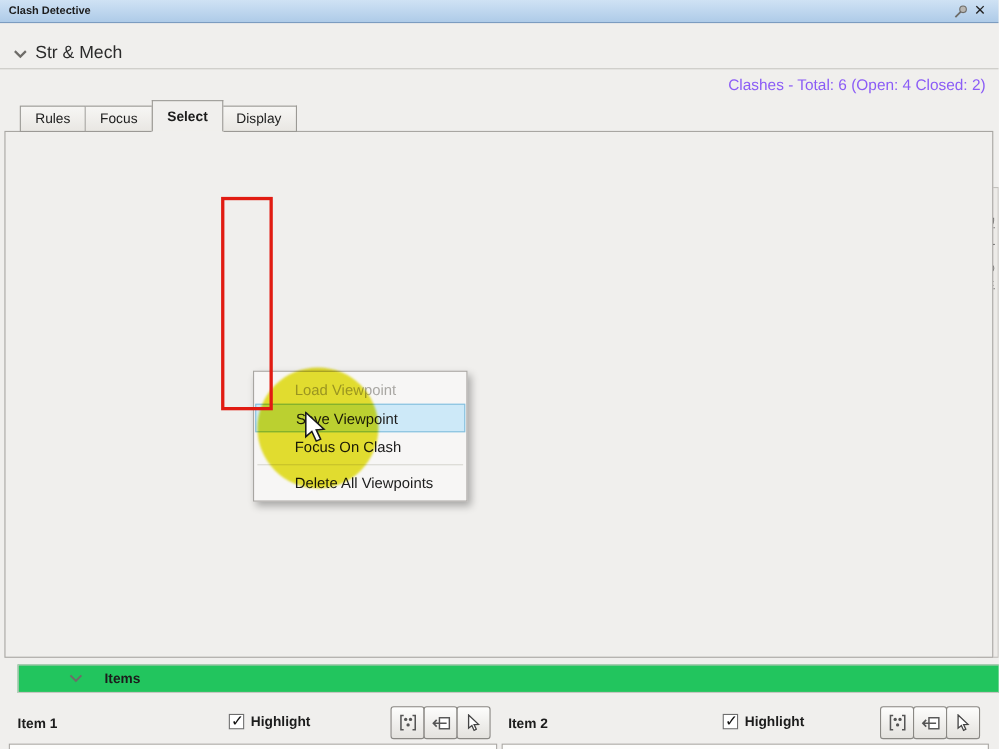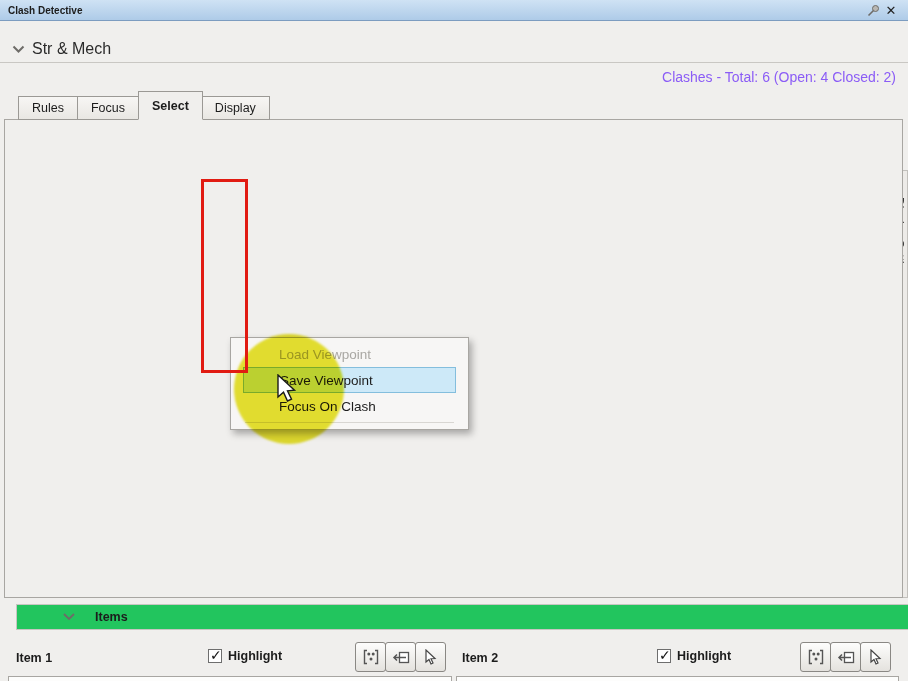--- a/index.html
+++ b/index.html
@@ -106,22 +106,22 @@
     border:1px solid #c8c6c2; display:flex; align-items:center; }
   .itemsbar .chev { margin-left:46px; }
   .itemsbar .itlbl { margin-left:20px; font-weight:bold; font-size:12.5px; }
   .flabel { position:absolute; top:651px; font-size:12.5px; font-weight:bold; }
   .fcb { position:absolute; top:649px; }
   .fico { position:absolute; top:642px; display:flex; }
   .fbtn { width:31px; height:30px; margin-right:-1px; }
   .fpanel { position:absolute; top:676px; height:10px; background:#fdfdfc; border:1px solid #a8a6a2; }
 
   
-  .menu { position:absolute; left:230px; top:337px; width:239px; background:#f7f6f5;
-    border:1px solid #a8a6a2; box-shadow:3px 4px 7px rgba(0,0,0,.3); z-index:30; padding:3px 12px; }
+  .menu { position:absolute; left:230px; top:337px; width:195px; background:#f7f6f5;
+    border:1px solid #a8a6a2; box-shadow:3px 4px 7px rgba(0,0,0,.3); z-index:30; padding:3px 1px; }
   .mi { height:26px; display:flex; align-items:center; padding-left:36px; font-size:13.5px; color:#1c1c1c; cursor:pointer; }
   .mi.disabled { color:#a9a7a3; cursor:default; }
   .mi.hl { background:#cde9f8; border:1px solid #84bedd; height:26px; }
   .msep { height:1px; background:#d8d6d2; margin:3px 2px; }
 
   
   .redrect { position:absolute; left:201px; top:179px; width:47px; height:194px;
     border:3px solid #e11b12; z-index:40; pointer-events:none; }
   .ycircle { position:absolute; left:234px; top:334px; width:110px; height:110px; border-radius:50%;
     background:#e5e00c; opacity:.85; mix-blend-mode:multiply; filter:blur(1px); z-index:35; pointer-events:none; }
@@ -543,20 +543,21 @@
     </div>
   </div>
   <div class="fpanel" style="left:8px; width:444px;"></div>
   <div class="fpanel" style="left:456px; width:443px;"></div>
 
   <div class="menu" id="menu">
       <div class="mi disabled">Load Viewpoint</div>
       <div class="mi hl">Save Viewpoint</div>
       <div class="mi">Focus On Clash</div>
       <div class="msep"></div>
+      <div class="mi">Delete All Viewpoints</div>
     </div>
 
   <div class="ycircle"></div>
   <div class="redrect"></div>
   <div class="cursor">
     <svg width="24" height="30" viewBox="0 0 24 30">
         <path d="M2 1 L2 23 L7.5 18.2 L11.5 27 L15.5 25.2 L11.5 16.8 L18.5 16.2 Z" fill="#fff" stroke="#1a1a1a" stroke-width="1.4"></path>
       </svg>
   </div>
 

